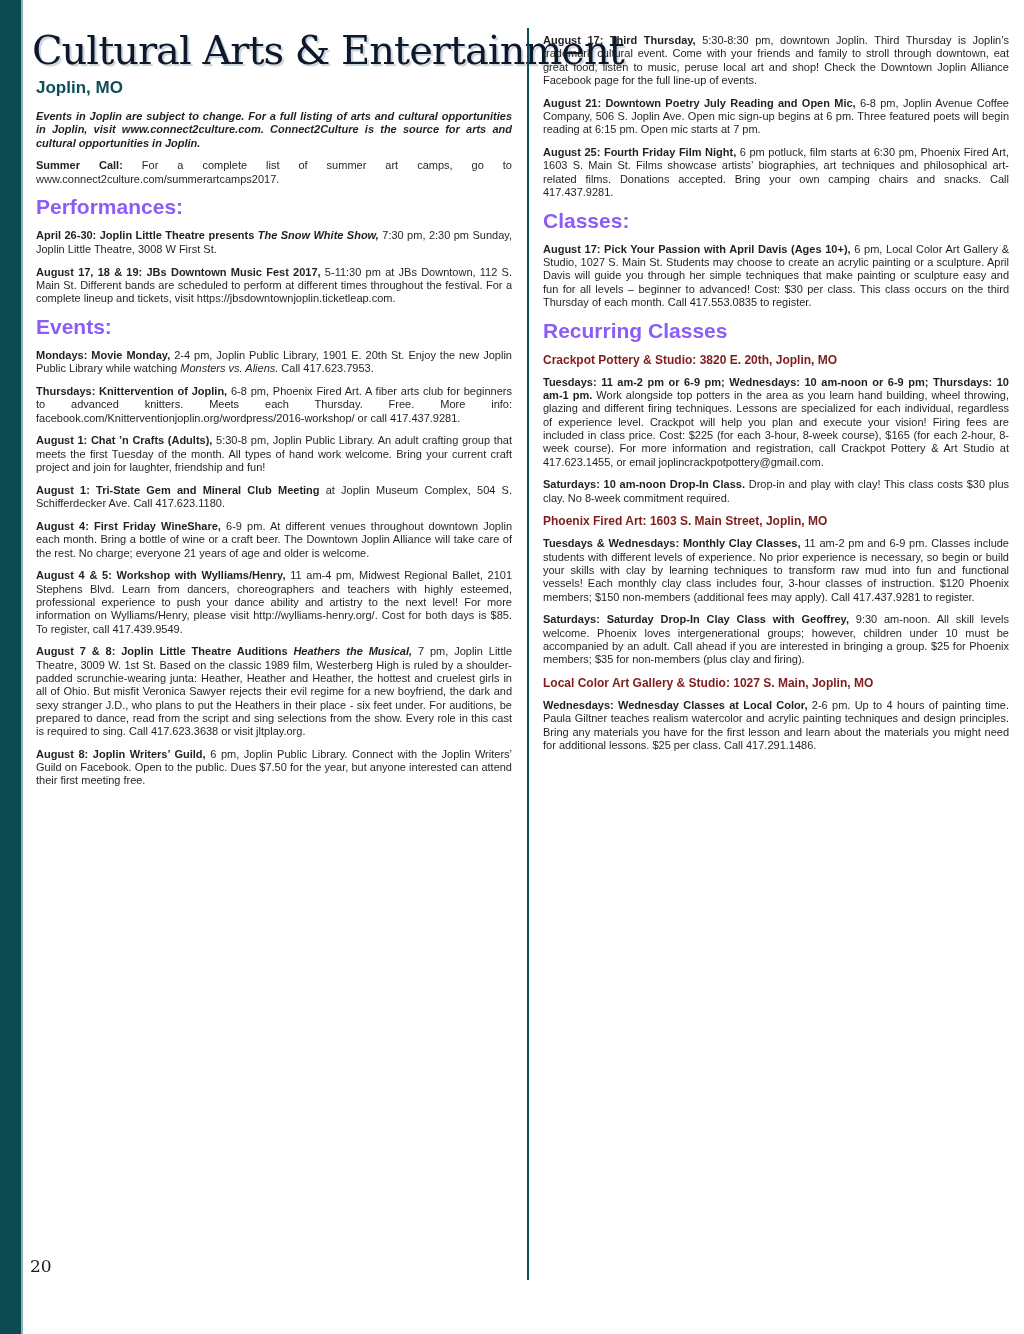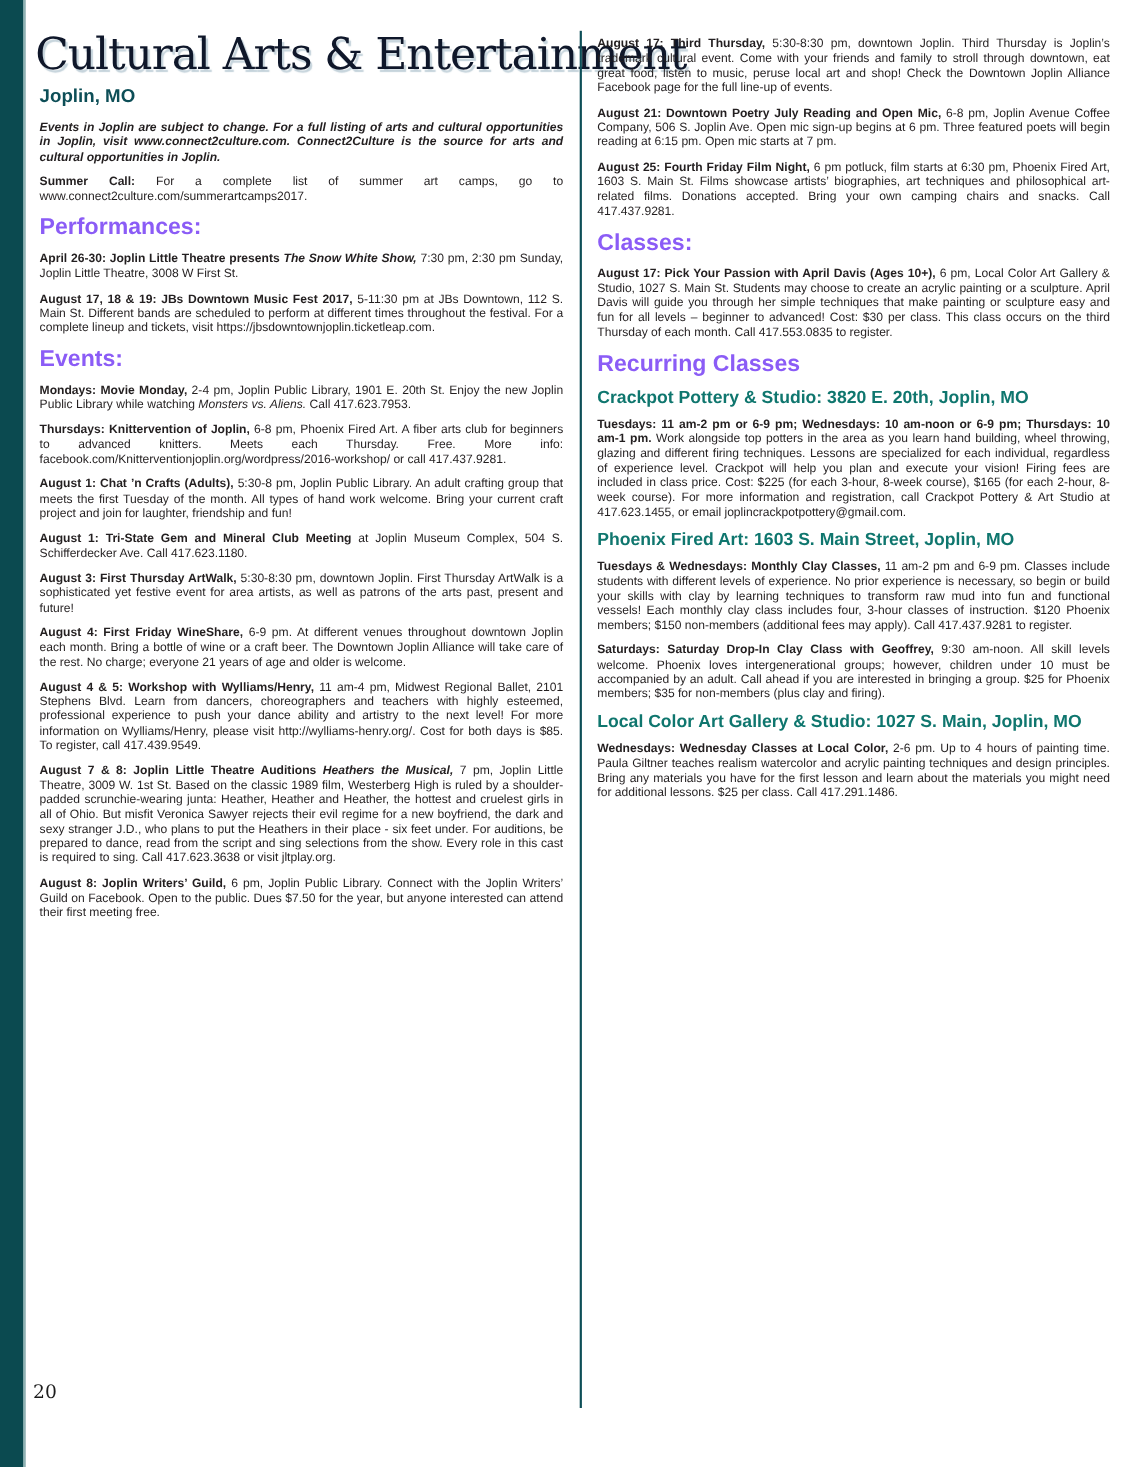--- a/index.html
+++ b/index.html
@@ -32,21 +32,21 @@
     margin:0 0 6px -4px;
     line-height:1.1;
   }
   .sub-title{
     color:#0d4e57;font-weight:bold;font-size:17px;margin:0 0 12px 0;
   }
   .section-heading{
     color:#8b5cf6;font-weight:bold;font-size:21px;margin:3px 0 10px 0;
   }
   .venue-heading{
-    color:#0f766e;font-weight:bold;font-size:16px;margin:2px 0 9px 0;
+    color:#7f1d1d;font-weight:bold;font-size:12px;margin:2px 0 9px 0;
   }
   .para{
     font-size:11px;line-height:1.21;margin:0 0 9.5px 0;
     text-align:justify;
   }
   .seg-b{font-weight:bold;}
   .seg-i{font-style:italic;}
   .seg-bi{font-weight:bold;font-style:italic;}
   .page-number{
     position:absolute;left:30px;top:1256px;
@@ -67,38 +67,38 @@
           <p class="para"><span class="seg-bi">Events in Joplin are subject to change. For a full listing of arts and cultural opportunities in Joplin, visit www.connect2culture.com. Connect2Culture is the source for arts and cultural opportunities in Joplin.</span></p>
           <p class="para"><span class="seg-b">Summer Call: </span><span class="seg-r">For a complete list of summer art camps, go to www.connect2culture.com/summerartcamps2017.</span></p>
           <div class="section-heading">Performances:</div>
           <p class="para"><span class="seg-b">April 26-30: Joplin Little Theatre presents </span><span class="seg-bi">The Snow White Show,</span><span class="seg-r"> 7:30 pm, 2:30 pm Sunday, Joplin Little Theatre, 3008 W First St.</span></p>
           <p class="para"><span class="seg-b">August 17, 18 &amp; 19: JBs Downtown Music Fest 2017, </span><span class="seg-r">5-11:30 pm at JBs Downtown, 112 S. Main St. Different bands are scheduled to perform at different times throughout the festival. For a complete lineup and tickets, visit https://jbsdowntownjoplin.ticketleap.com.</span></p>
           <div class="section-heading">Events:</div>
           <p class="para"><span class="seg-b">Mondays: Movie Monday, </span><span class="seg-r">2-4 pm, Joplin Public Library, 1901 E. 20th St. Enjoy the new Joplin Public Library while watching </span><span class="seg-i">Monsters vs. Aliens.</span><span class="seg-r"> Call 417.623.7953.</span></p>
           <p class="para"><span class="seg-b">Thursdays: Knittervention of Joplin, </span><span class="seg-r">6-8 pm, Phoenix Fired Art. A fiber arts club for beginners to advanced knitters. Meets each Thursday. Free. More info: facebook.com/Knitterventionjoplin.org/wordpress/2016-workshop/ or call 417.437.9281.</span></p>
           <p class="para"><span class="seg-b">August 1: Chat ’n Crafts (Adults), </span><span class="seg-r">5:30-8 pm, Joplin Public Library. An adult crafting group that meets the first Tuesday of the month. All types of hand work welcome. Bring your current craft project and join for laughter, friendship and fun!</span></p>
           <p class="para"><span class="seg-b">August 1: Tri-State Gem and Mineral Club Meeting </span><span class="seg-r">at Joplin Museum Complex, 504 S. Schifferdecker Ave. Call 417.623.1180.</span></p>
-          <p class="para"><span class="seg-b">August 3: First Thursday ArtWalk, </span><span class="seg-r">5:30-8:30 pm, downtown Joplin. First Thursday ArtWalk is a sophisticated yet festive event for area artists, as well as patrons of the arts past, present and future!</span></p>
           <p class="para"><span class="seg-b">August 4: First Friday WineShare, </span><span class="seg-r">6-9 pm. At different venues throughout downtown Joplin each month. Bring a bottle of wine or a craft beer. The Downtown Joplin Alliance will take care of the rest. No charge; everyone 21 years of age and older is welcome.</span></p>
           <p class="para"><span class="seg-b">August 4 &amp; 5: Workshop with Wylliams/Henry, </span><span class="seg-r">11 am-4 pm, Midwest Regional Ballet, 2101 Stephens Blvd. Learn from dancers, choreographers and teachers with highly esteemed, professional experience to push your dance ability and artistry to the next level! For more information on Wylliams/Henry, please visit http://wylliams-henry.org/. Cost for both days is $85. To register, call 417.439.9549.</span></p>
           <p class="para"><span class="seg-b">August 7 &amp; 8: Joplin Little Theatre Auditions </span><span class="seg-bi">Heathers the Musical,</span><span class="seg-r"> 7 pm, Joplin Little Theatre, 3009 W. 1st St. Based on the classic 1989 film, Westerberg High is ruled by a shoulder-padded scrunchie-wearing junta: Heather, Heather and Heather, the hottest and cruelest girls in all of Ohio. But misfit Veronica Sawyer rejects their evil regime for a new boyfriend, the dark and sexy stranger J.D., who plans to put the Heathers in their place - six feet under. For auditions, be prepared to dance, read from the script and sing selections from the show. Every role in this cast is required to sing. Call 417.623.3638 or visit jltplay.org.</span></p>
           <p class="para"><span class="seg-b">August 8: Joplin Writers’ Guild, </span><span class="seg-r">6 pm, Joplin Public Library. Connect with the Joplin Writers’ Guild on Facebook. Open to the public. Dues $7.50 for the year, but anyone interested can attend their first meeting free.</span></p>
         </div>
     </div>
     <div class="col-divider"></div>
     <div class="col-right">
       <div id="right-blocks">
           <p class="para"><span class="seg-b">August 17: Third Thursday, </span><span class="seg-r">5:30-8:30 pm, downtown Joplin. Third Thursday is Joplin’s trademark cultural event. Come with your friends and family to stroll through downtown, eat great food, listen to music, peruse local art and shop! Check the Downtown Joplin Alliance Facebook page for the full line-up of events.</span></p>
           <p class="para"><span class="seg-b">August 21: Downtown Poetry July Reading and Open Mic, </span><span class="seg-r">6-8 pm, Joplin Avenue Coffee Company, 506 S. Joplin Ave. Open mic sign-up begins at 6 pm. Three featured poets will begin reading at 6:15 pm. Open mic starts at 7 pm.</span></p>
           <p class="para"><span class="seg-b">August 25: Fourth Friday Film Night, </span><span class="seg-r">6 pm potluck, film starts at 6:30 pm, Phoenix Fired Art, 1603 S. Main St. Films showcase artists’ biographies, art techniques and philosophical art-related films. Donations accepted. Bring your own camping chairs and snacks. Call 417.437.9281.</span></p>
           <div class="section-heading">Classes:</div>
           <p class="para"><span class="seg-b">August 17: Pick Your Passion with April Davis (Ages 10+), </span><span class="seg-r">6 pm, Local Color Art Gallery &amp; Studio, 1027 S. Main St. Students may choose to create an acrylic painting or a sculpture. April Davis will guide you through her simple techniques that make painting or sculpture easy and fun for all levels – beginner to advanced! Cost: $30 per class. This class occurs on the third Thursday of each month. Call 417.553.0835 to register.</span></p>
           <div class="section-heading">Recurring Classes</div>
           <div class="venue-heading">Crackpot Pottery &amp; Studio: 3820 E. 20th, Joplin, MO</div>
           <p class="para"><span class="seg-b">Tuesdays: 11 am-2 pm or 6-9 pm; Wednesdays: 10 am-noon or 6-9 pm; Thursdays: 10 am-1 pm. </span><span class="seg-r">Work alongside top potters in the area as you learn hand building, wheel throwing, glazing and different firing techniques. Lessons are specialized for each individual, regardless of experience level. Crackpot will help you plan and execute your vision! Firing fees are included in class price. Cost: $225 (for each 3-hour, 8-week course), $165 (for each 2-hour, 8-week course). For more information and registration, call Crackpot Pottery &amp; Art Studio at 417.623.1455, or email joplincrackpotpottery@gmail.com.</span></p>
+          <p class="para"><span class="seg-b">Saturdays: 10 am-noon Drop-In Class. </span><span class="seg-r">Drop-in and play with clay! This class costs $30 plus clay. No 8-week commitment required.</span></p>
           <div class="venue-heading">Phoenix Fired Art: 1603 S. Main Street, Joplin, MO</div>
           <p class="para"><span class="seg-b">Tuesdays &amp; Wednesdays: Monthly Clay Classes, </span><span class="seg-r">11 am-2 pm and 6-9 pm. Classes include students with different levels of experience. No prior experience is necessary, so begin or build your skills with clay by learning techniques to transform raw mud into fun and functional vessels! Each monthly clay class includes four, 3-hour classes of instruction. $120 Phoenix members; $150 non-members (additional fees may apply). Call 417.437.9281 to register.</span></p>
           <p class="para"><span class="seg-b">Saturdays: Saturday Drop-In Clay Class with Geoffrey, </span><span class="seg-r">9:30 am-noon. All skill levels welcome. Phoenix loves intergenerational groups; however, children under 10 must be accompanied by an adult. Call ahead if you are interested in bringing a group. $25 for Phoenix members; $35 for non-members (plus clay and firing).</span></p>
           <div class="venue-heading">Local Color Art Gallery &amp; Studio: 1027 S. Main, Joplin, MO</div>
           <p class="para"><span class="seg-b">Wednesdays: Wednesday Classes at Local Color, </span><span class="seg-r">2-6 pm. Up to 4 hours of painting time. Paula Giltner teaches realism watercolor and acrylic painting techniques and design principles. Bring any materials you have for the first lesson and learn about the materials you might need for additional lessons. $25 per class. Call 417.291.1486.</span></p>
         </div>
     </div>
   </div>
 </div>
 

